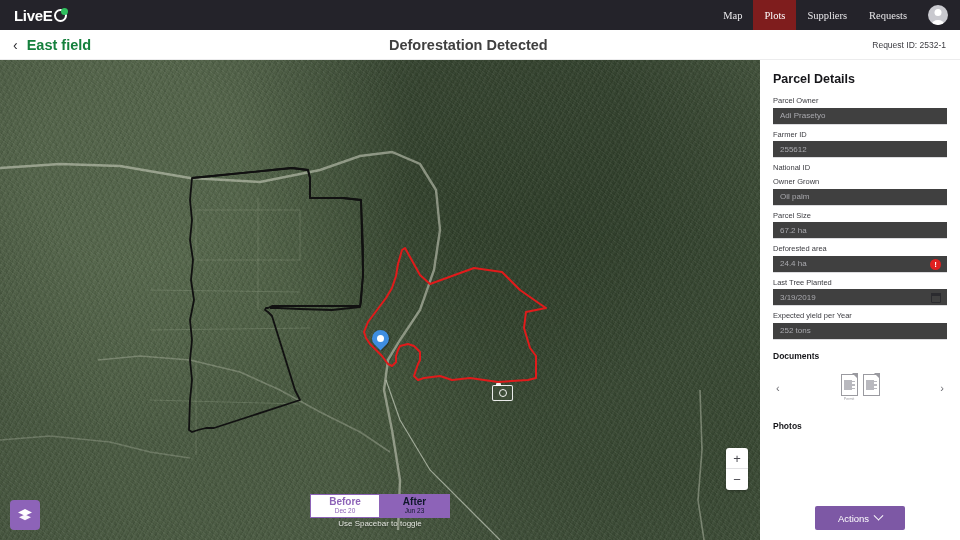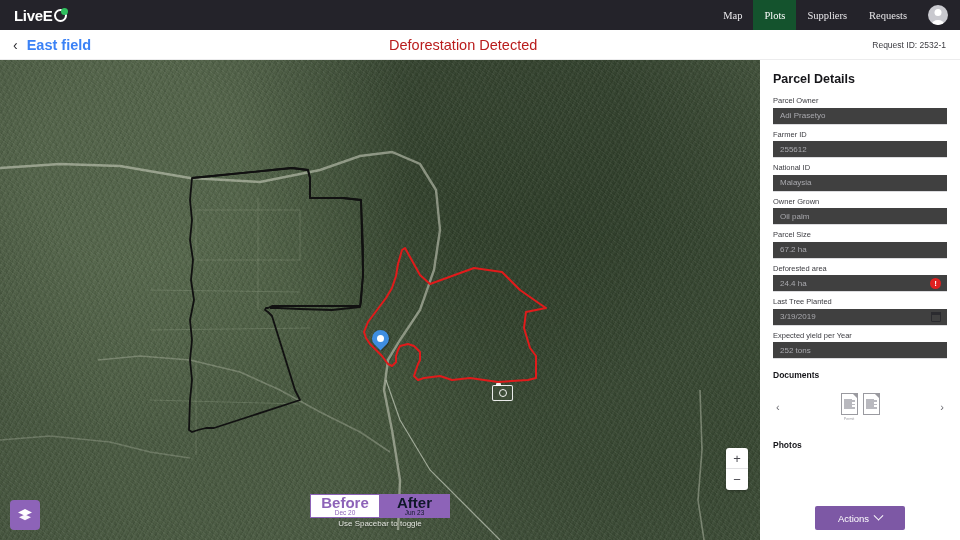--- a/index.html
+++ b/index.html
@@ -38,21 +38,21 @@
     width: 7px; height: 7px; border-radius: 50%;
     background: #2fbf5e;
   }
   .nav { margin-left: auto; display: flex; align-items: center; height: 30px; font-family: Liberation Serif, serif; }
   .nav-item {
     height: 30px; padding: 0 11px;
     display: flex; align-items: center;
     color: #e8e7ea; font-size: 10.5px;
     cursor: pointer; white-space: nowrap;
   }
-  .nav-item.active { background: #14532d; color: #ffffff; }
+  .nav-item.active { background: #7f1d1d; color: #ffffff; }
   .avatar {
     width: 20px; height: 20px; border-radius: 50%;
     background: #c9c9cf; margin: 0 12px 0 10px;
     position: relative; overflow: hidden; flex: none; cursor: pointer;
   }
   .avatar .head {
     position: absolute; left: 50%; top: 3.5px; transform: translateX(-50%);
     width: 7px; height: 7px; border-radius: 50%; background: #ffffff;
   }
   .avatar .body {
@@ -64,24 +64,24 @@
   .subheader {
     position: absolute; top: 30px; left: 0; width: 960px; height: 30px;
     background: #ffffff;
     display: flex; align-items: center;
     border-bottom: 1px solid #ececed;
   }
   .back-chevron {
     margin-left: 13px; margin-right: 9px;
     font-size: 14px; color: #2b2b2f; cursor: pointer; line-height: 1;
   }
-  .page-title { font-size: 14.5px; font-weight: bold; color: #3b82f6; }
+  .page-title { font-size: 14.5px; font-weight: bold; color: #15803d; }
   .alert-title {
     position: absolute; left: 389px; top: 50%; transform: translateY(-50%);
-    font-size: 14.5px; font-weight: normal; color: #b91c1c;
+    font-size: 14.5px; font-weight: bold; color: #404040;
     white-space: nowrap;
   }
   .request-id {
     margin-left: auto; margin-right: 14px;
     font-size: 8.5px; color: #3b3b40;
   }
 
   
   .map {
     position: absolute; top: 60px; left: 0; width: 760px; height: 480px;
@@ -163,21 +163,21 @@
     bottom: 12px; text-align: center;
   }
   .ba-row { display: flex; }
   .ba-btn {
     width: 70px; height: 24px; cursor: pointer;
     display: flex; flex-direction: column; align-items: center; justify-content: center;
     border: 1px solid #8d63b8; line-height: 1.05;
   }
   .ba-btn.inactive { background: #ffffff; color: #8d63b8; }
   .ba-btn.active { background: #8d63b8; color: #0f172a; border-left: none; }
-  .ba-label { font-size: 15px; font-weight: bold; }
+  .ba-label { font-size: 10px; font-weight: bold; }
   .ba-date { font-size: 6.5px; }
   .ba-hint {
     margin-top: 1px; font-size: 8px; color: #e3e6df;
     text-shadow: 0 1px 2px rgba(0,0,0,.45);
   }
 
   
   .panel {
     position: absolute; top: 60px; right: 0; width: 200px; height: 480px;
     background: #ffffff; padding: 0 13px;
@@ -397,21 +397,20 @@
       <div class="field-box">Adi Prasetyo</div>
     </div>
 
     <div class="field">
       <div class="field-label">Farmer ID</div>
       <div class="field-box">255612</div>
     </div>
 
     <div class="field">
       <div class="field-label">National ID</div>
-      <div class="field-box">Malaysia</div>
     </div>
 
     <div class="field">
       <div class="field-label">Owner Grown</div>
       <div class="field-box">Oil palm</div>
     </div>
 
     <div class="field">
       <div class="field-label">Parcel Size</div>
       <div class="field-box">67.2 ha</div>

